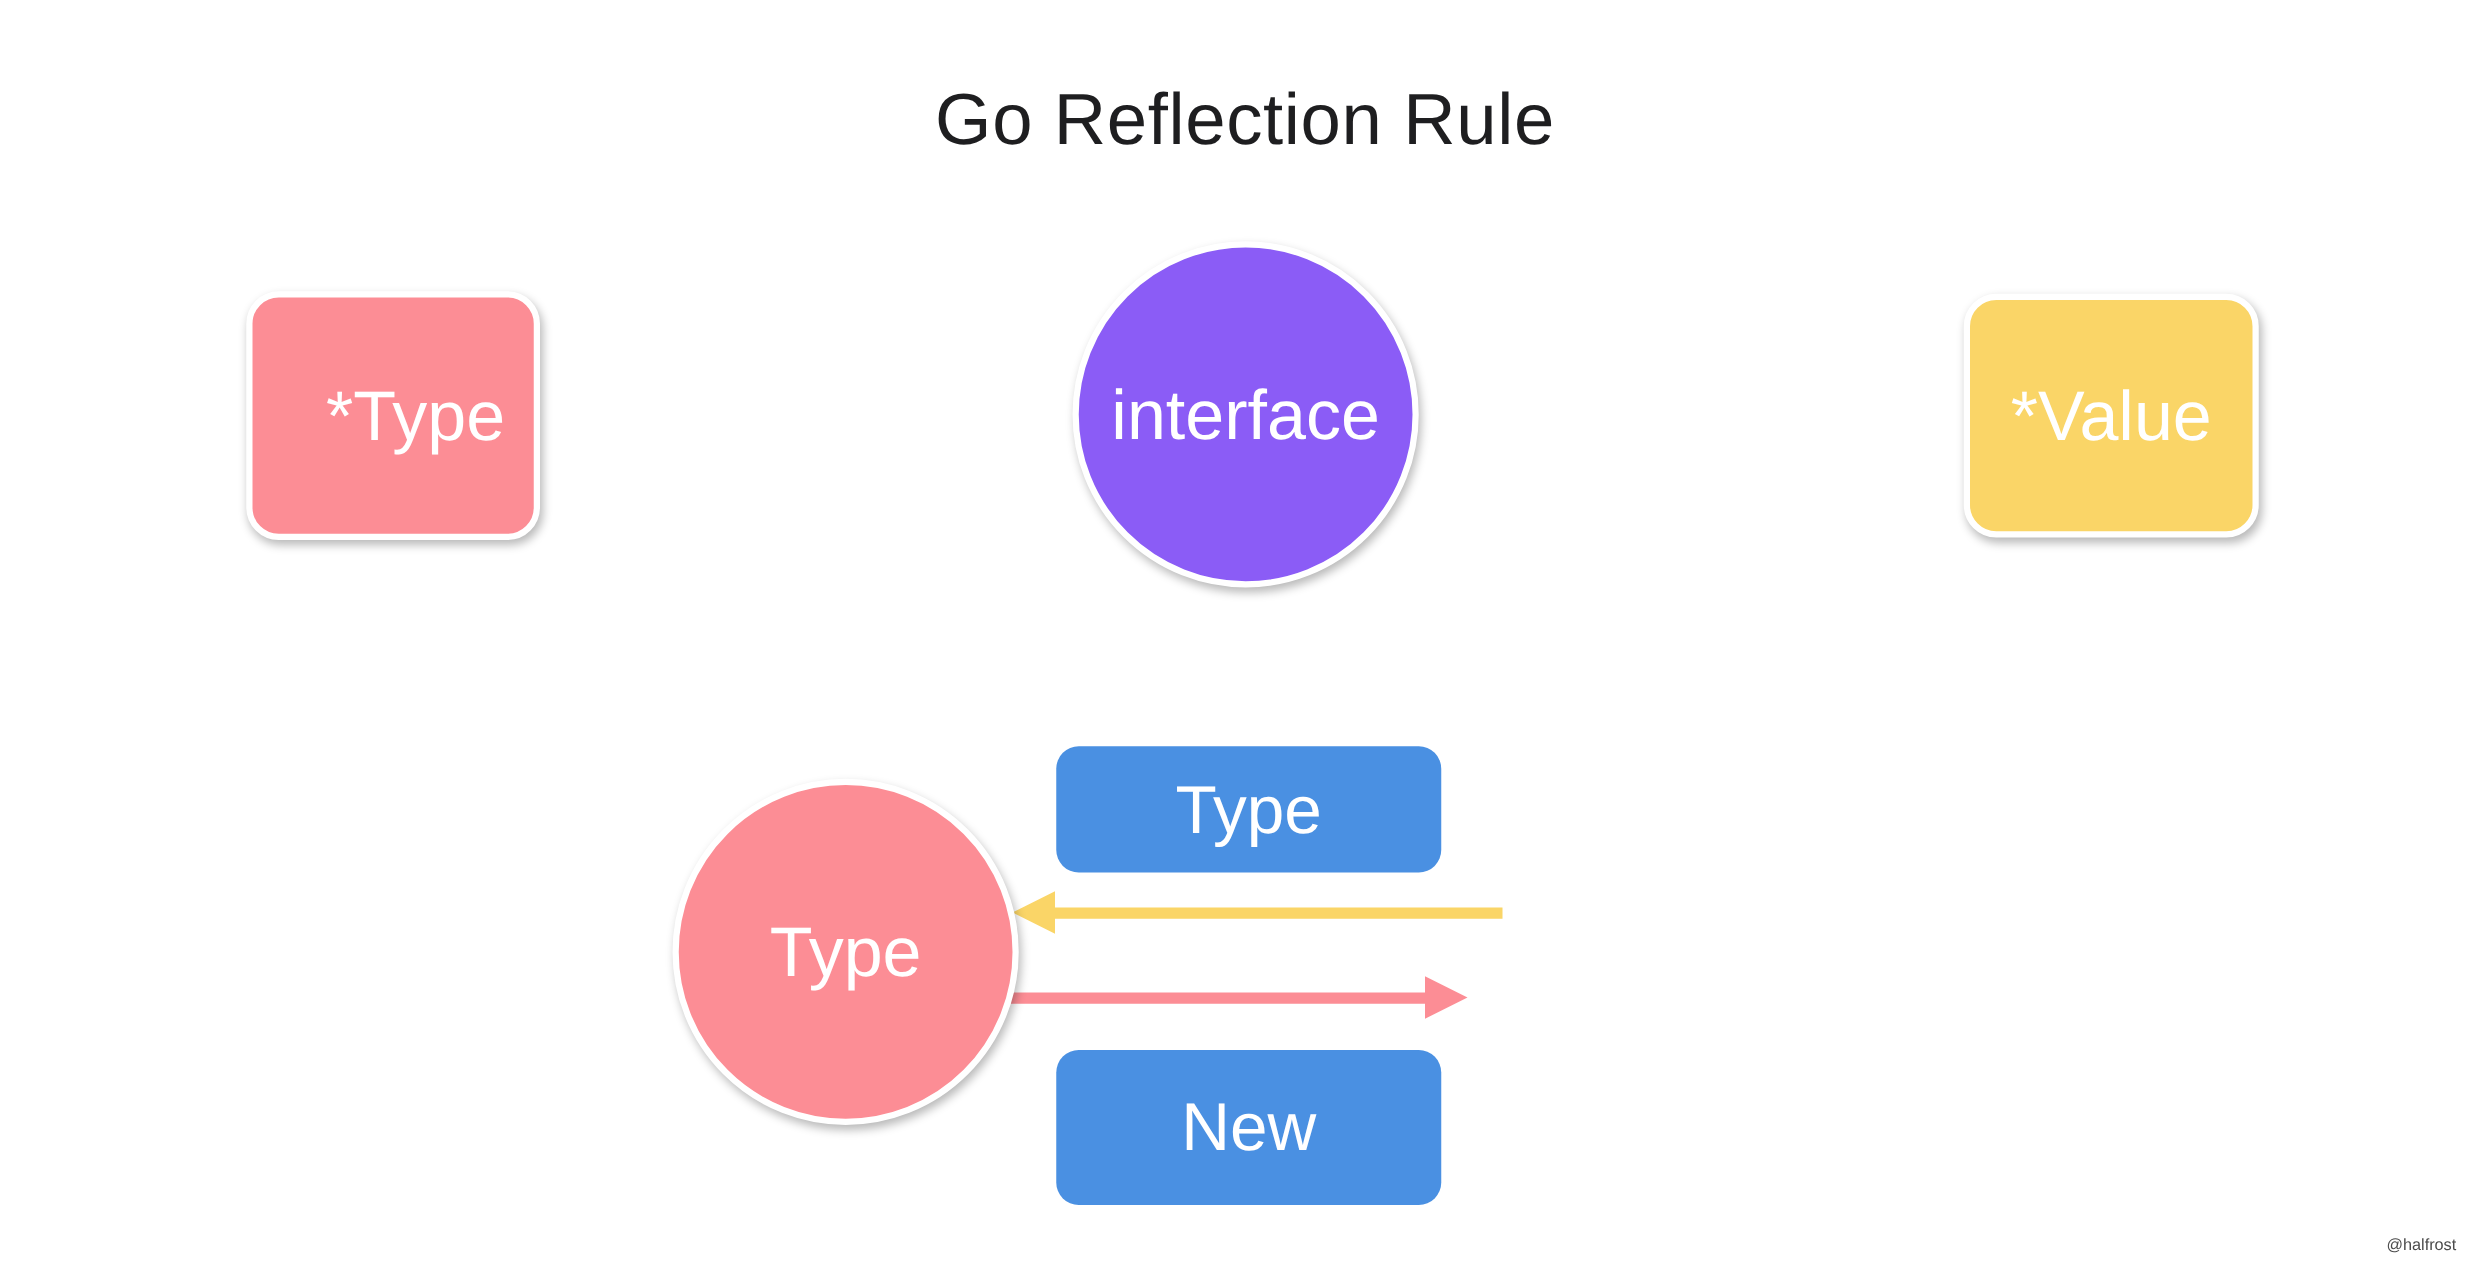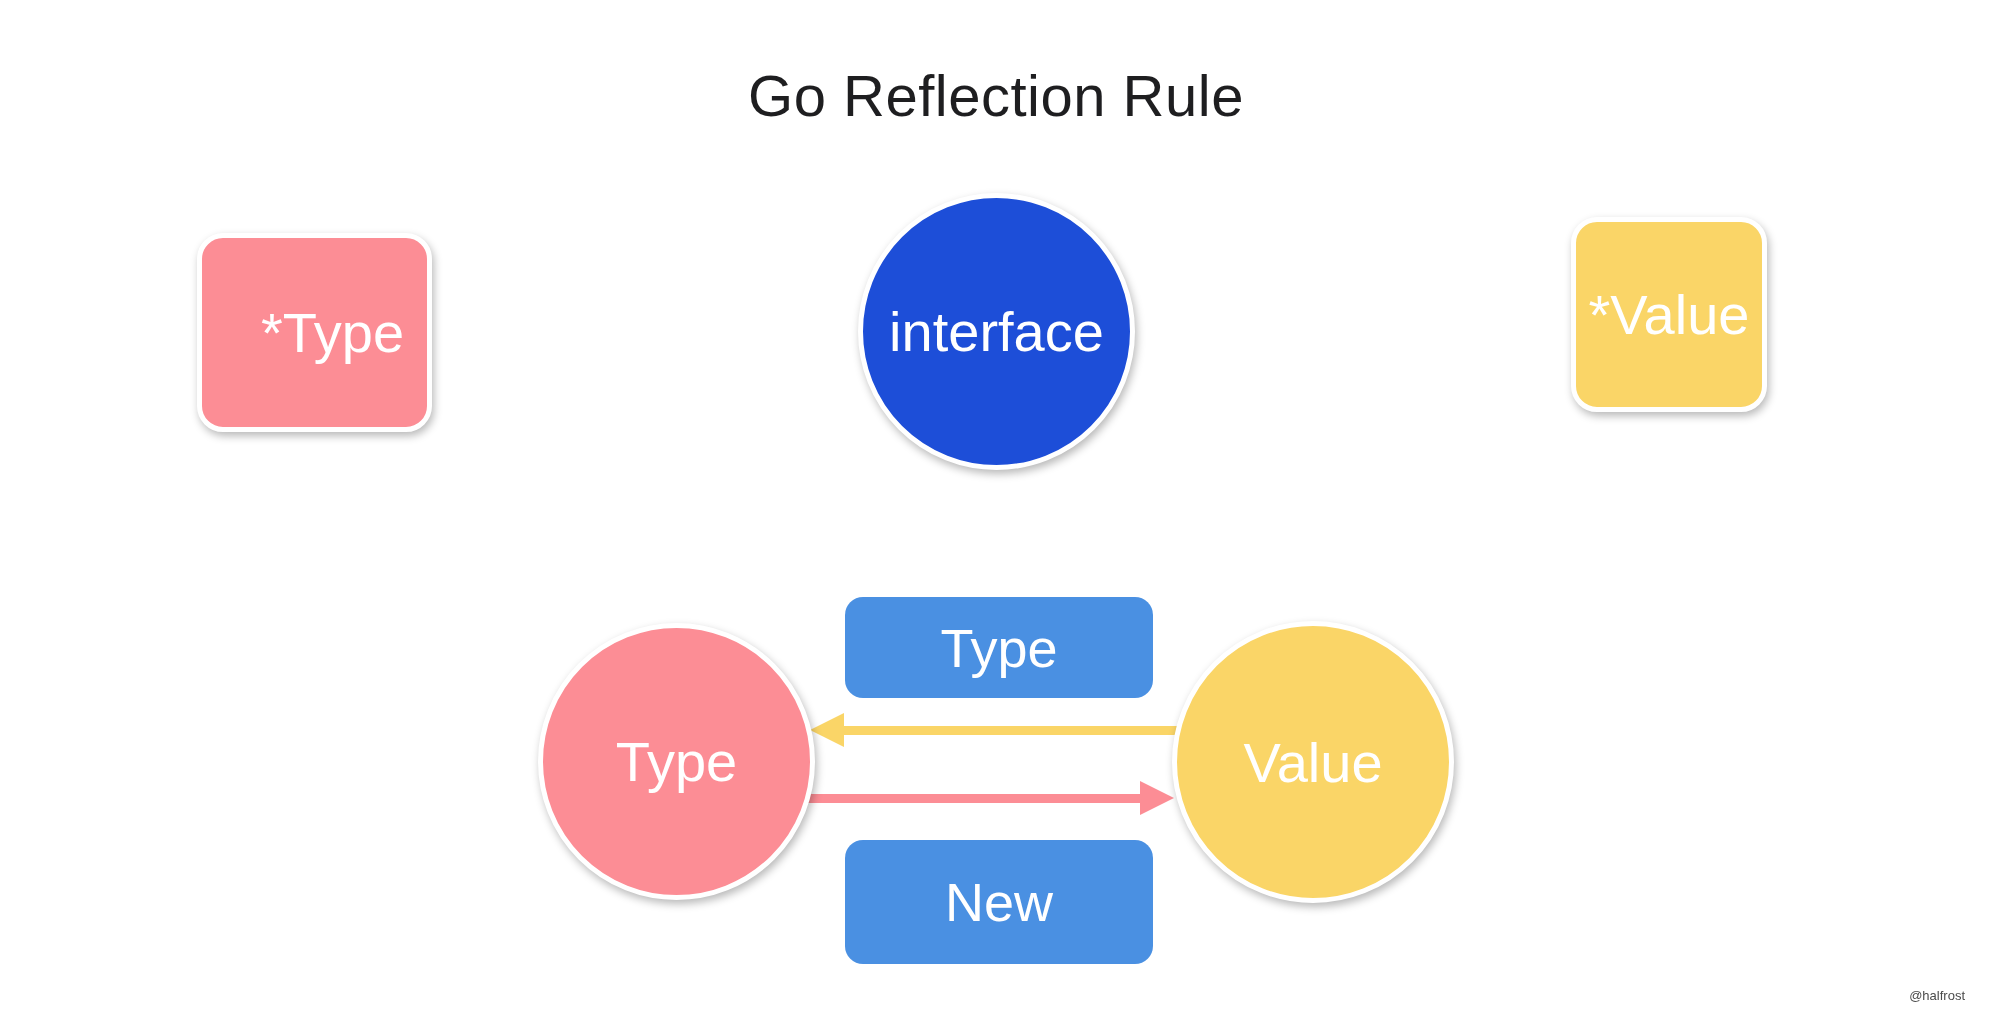--- a/index.html
+++ b/index.html
@@ -34,28 +34,28 @@
     z-index: 2;
   }
   .bordered {
     border: 5px solid #ffffff;
     box-shadow: 2px 4px 8px rgba(0,0,0,0.28);
   }
   .rounded-rect { border-radius: 26px; }
   .circle { border-radius: 50%; }
 
   .pink   { background: #FC8D95; }
-  .teal   { background: #1d4ed8; }
+  .teal   { background: #8b5cf6; }
   .yellow { background: #FAD567; }
   .blue   { background: #4A90E2; }
 
   
   .pointer-type-box  { left: 197px;  top: 233px; width: 235px; height: 199px; padding-left: 36px; }
   .interface-circle  { left: 858px;  top: 193px; width: 277px; height: 277px; }
-  .pointer-value-box { left: 1571px; top: 217px; width: 196px; height: 195px; }
+  .pointer-value-box { left: 1571px; top: 235px; width: 236px; height: 195px; }
 
   
   .type-circle  { left: 538px;  top: 623px; width: 277px; height: 277px; }
   .value-circle { left: 1172px; top: 621px; width: 282px; height: 282px; }
 
   .method-box {
     position: absolute;
     left: 845px;
     width: 308px;
     display: flex;
@@ -126,23 +126,20 @@
   <div class="arrow-line yellow-line"></div>
   <div class="arrow-head yellow-head"></div>
 
   <div class="arrow-line pink-line"></div>
   <div class="arrow-head pink-head"></div>
 
   <div class="node bordered circle pink type-circle">
     <span>Type</span>
   </div>
 
-  <div class="node bordered circle yellow value-circle">
-    <span>Value</span>
-  </div>
 
   <div class="method-box blue type-method-box">
     <span>Type</span>
   </div>
 
   <div class="method-box blue new-method-box">
     <span>New</span>
   </div>
 
   <div class="watermark">@halfrost</div>

